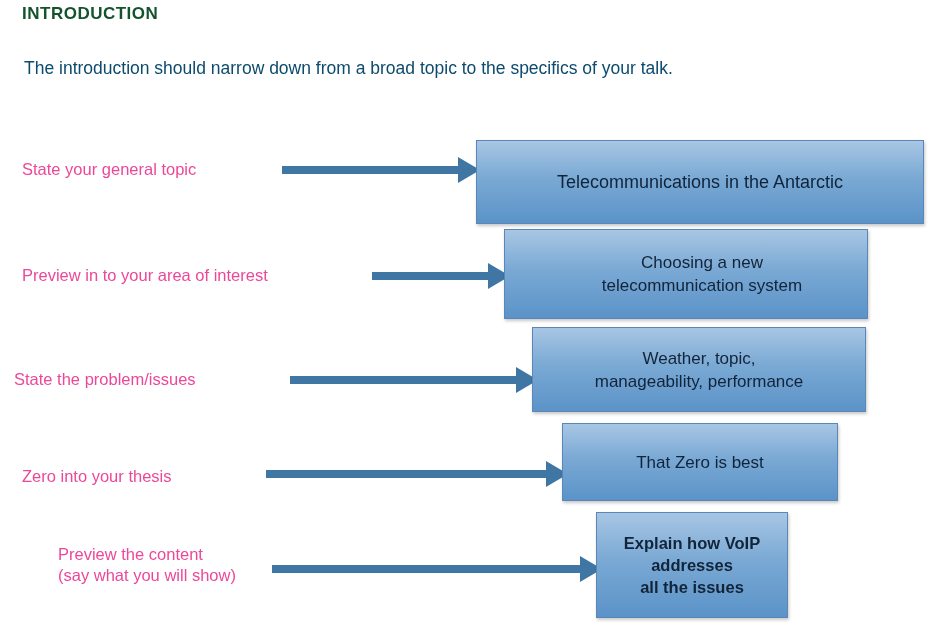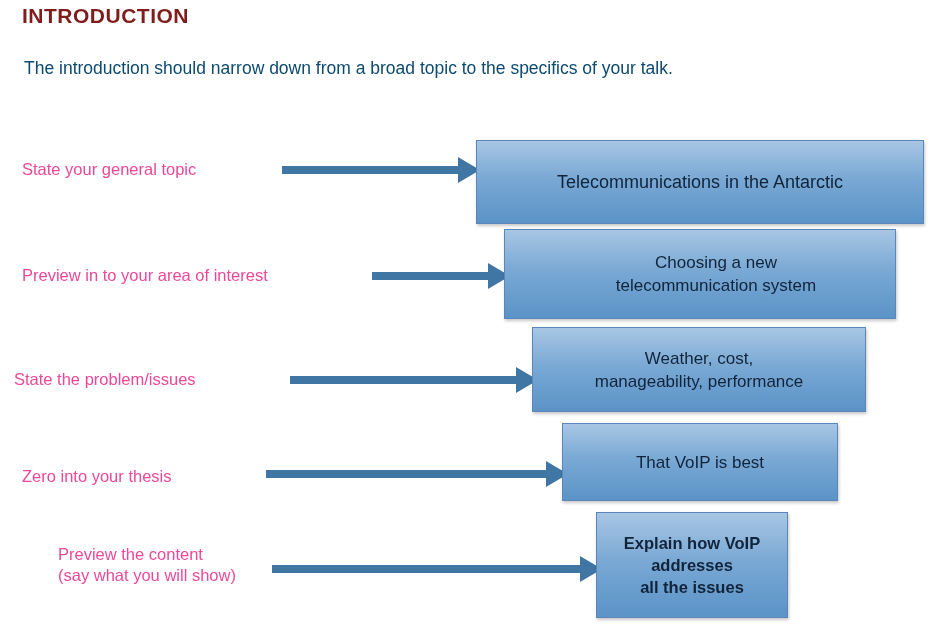--- a/index.html
+++ b/index.html
@@ -13,24 +13,24 @@
     position: relative;
     font-family: "Liberation Sans", sans-serif;
     color: #111111;
     overflow: hidden;
   }
 
   #title {
     position: absolute;
     left: 22px;
     top: 4px;
-    font-size: 21px;
+    font-size: 17px;
     font-weight: bold;
     letter-spacing: 0.5px;
-    color: #7f1d1d;
+    color: #14532d;
   }
 
   #subtitle {
     position: absolute;
     left: 24px;
     top: 58px;
     font-size: 17.5px;
     color: #0c4a6e;
     white-space: nowrap;
   }
@@ -78,21 +78,21 @@
     line-height: 23px;
     box-shadow: 1px 2px 3px rgba(0,0,0,0.22);
   }
   .funnel-box .txt {
     display: block;
     padding: 0 8px;
     white-space: pre-line;
   }
 
   #box-1 { left: 476px; top: 115px;  width: 448px; height: 84px;  font-size: 18px; margin-top: 25px; }
-  #box-2 { left: 504px; top: 229px;  width: 392px; height: 90px; padding-left: 32px; }
+  #box-2 { left: 504px; top: 229px;  width: 364px; height: 90px; padding-left: 32px; }
   #box-3 { left: 532px; top: 327px;  width: 334px; height: 85px; }
   #box-4 { left: 562px; top: 423px;  width: 276px; height: 78px; }
   #box-5 { left: 596px; top: 512px;  width: 192px; height: 106px; font-size: 16.5px; line-height: 22px; font-weight: bold; }
 
   #box-5 .txt { font-weight: bold; }
 
   
   #label-1 { left: 22px;  top: 159px; }
   #label-2 { left: 22px;  top: 265px; }
   #label-3 { left: 14px;  top: 369px; }
@@ -144,31 +144,31 @@
   <span class="txt">Choosing a new
 telecommunication system</span>
 </div>
 
 <div class="row-label" id="label-3">State the problem/issues</div>
 <div class="arrow" id="arrow-3">
   <div class="shaft"></div>
   <div class="head"></div>
 </div>
 <div class="funnel-box" id="box-3">
-  <span class="txt">Weather, cost,
+  <span class="txt">Weather, topic,
 manageability, performance</span>
 </div>
 
 <div class="row-label" id="label-4">Zero into your thesis</div>
 <div class="arrow" id="arrow-4">
   <div class="shaft"></div>
   <div class="head"></div>
 </div>
 <div class="funnel-box" id="box-4">
-  <span class="txt">That VoIP is best</span>
+  <span class="txt">That Zero is best</span>
 </div>
 
 <div class="row-label" id="label-5" style="white-space: pre-line;">Preview the content
 (say what you will show)</div>
 <div class="arrow" id="arrow-5">
   <div class="shaft"></div>
   <div class="head"></div>
 </div>
 <div class="funnel-box" id="box-5">
   <span class="txt">Explain how VoIP

